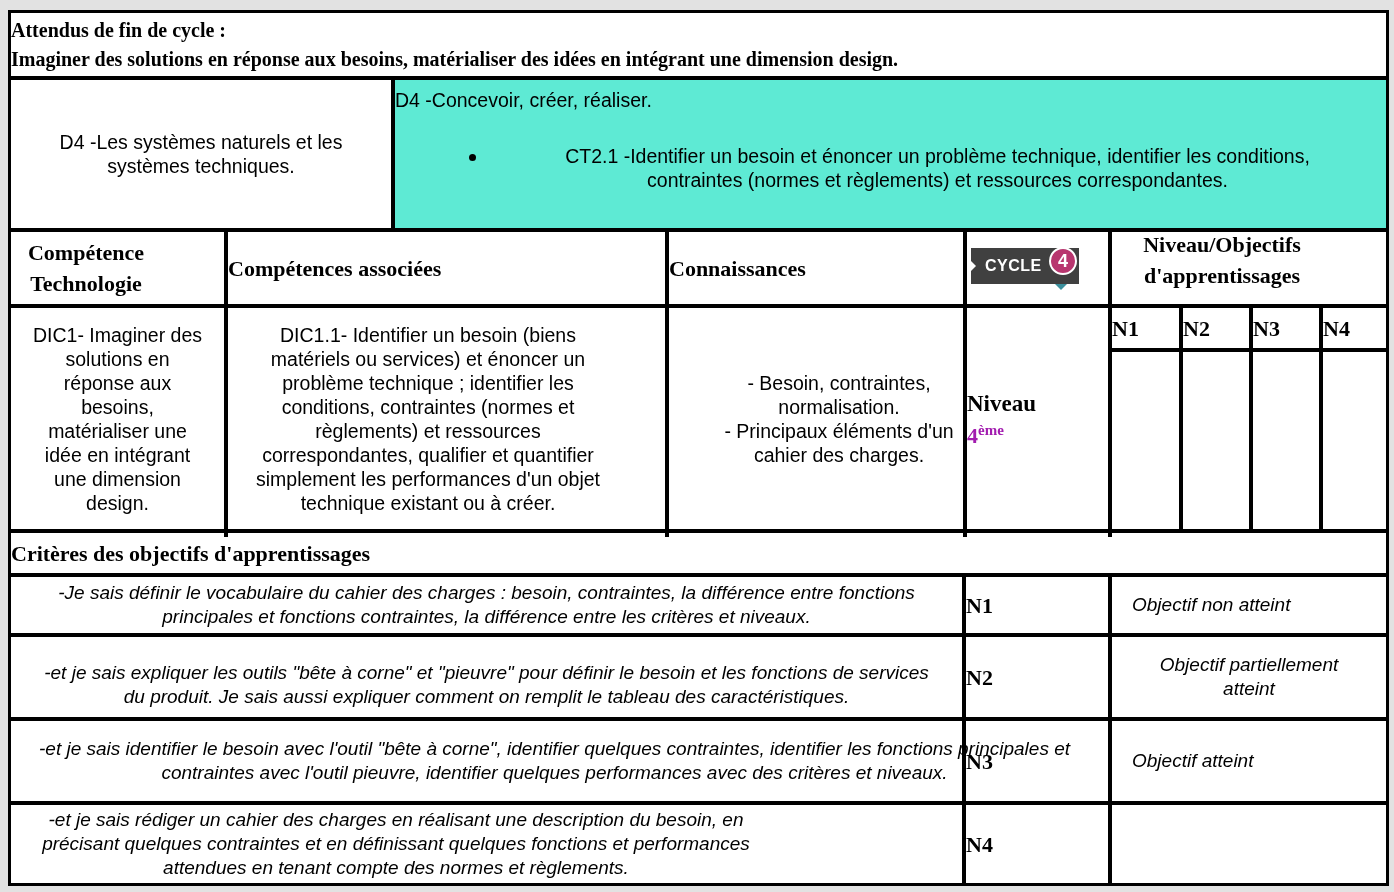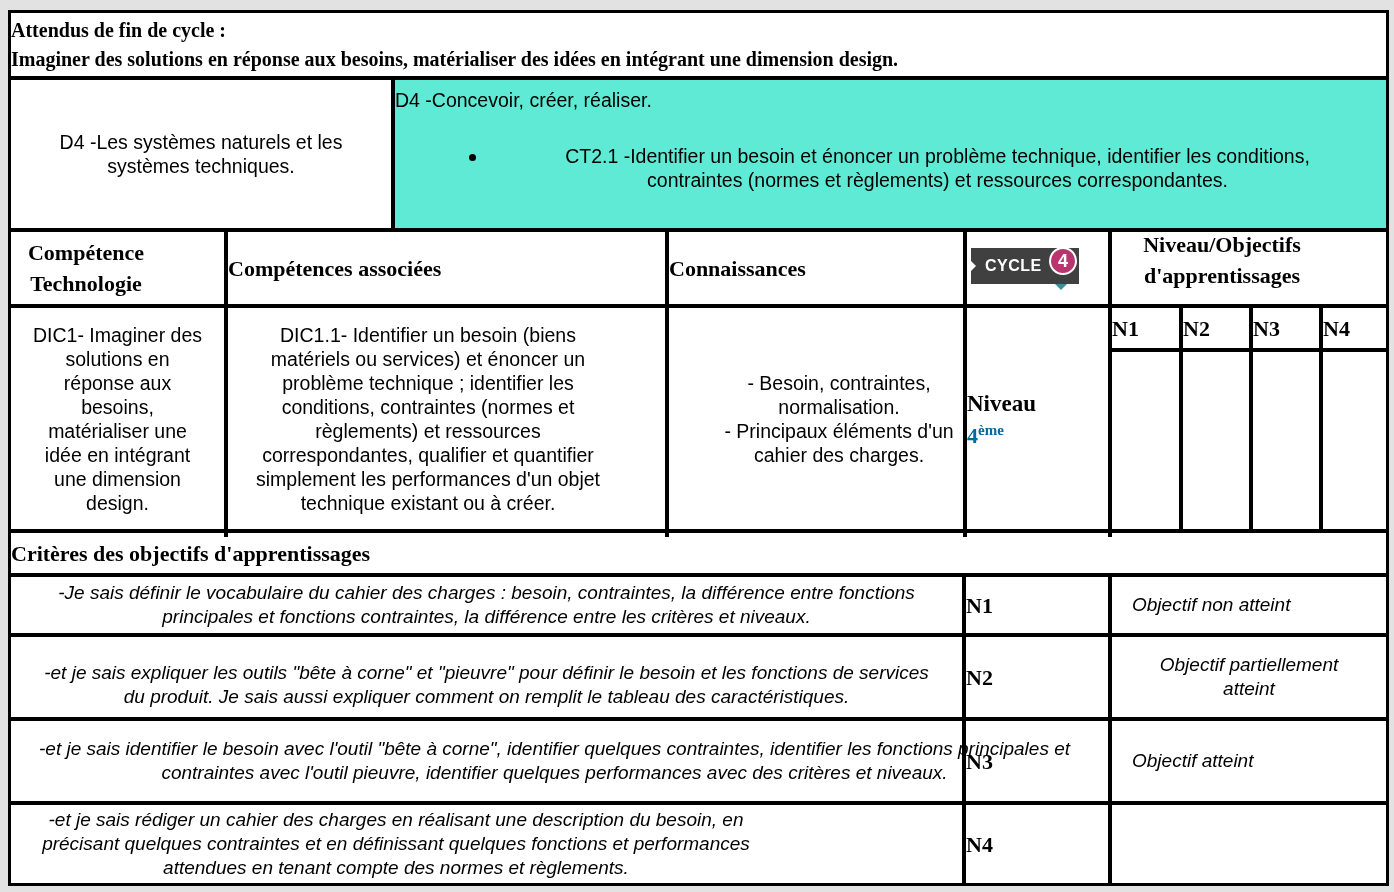--- a/index.html
+++ b/index.html
@@ -68,21 +68,21 @@
       border-left: 6px solid transparent; border-right: 6px solid transparent;
       border-top: 6px solid #3b8f9c;
     }
     .badge-num {
       position: absolute; right: 4px; top: 3px;
       width: 28px; height: 28px; border-radius: 50%;
       background: #b8366f; border: 2px solid #fff; box-sizing: border-box;
       color: #fff; font-size: 18px; font-weight: bold;
       display: flex; align-items: center; justify-content: center;
     }
-    .niveau-sup { color: #0369a1; font-family: "Liberation Serif", serif; font-weight: bold; font-size: 22px; line-height: 24px; }
+    .niveau-sup { color: #a21caf; font-family: "Liberation Serif", serif; font-weight: bold; font-size: 22px; line-height: 24px; }
     .niveau-sup sup { font-size: 15px; vertical-align: 8px; }
   </style>
 </head>
 <body>
 
 <div class="sheet">
 
   <div class="cell serif-b title" style="left:0; top:0; width:1375px; height:64px;">
     <div>Attendus de fin de cycle :</div>
     <div>Imaginer des solutions en réponse aux besoins, matérialiser des idées en intégrant une dimension design.</div>

